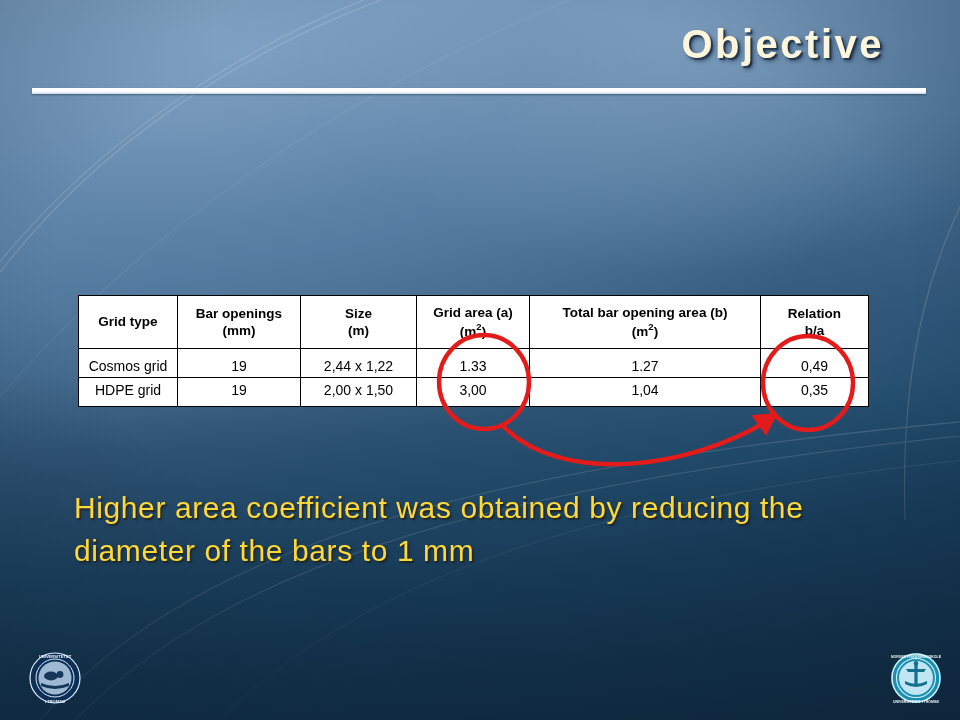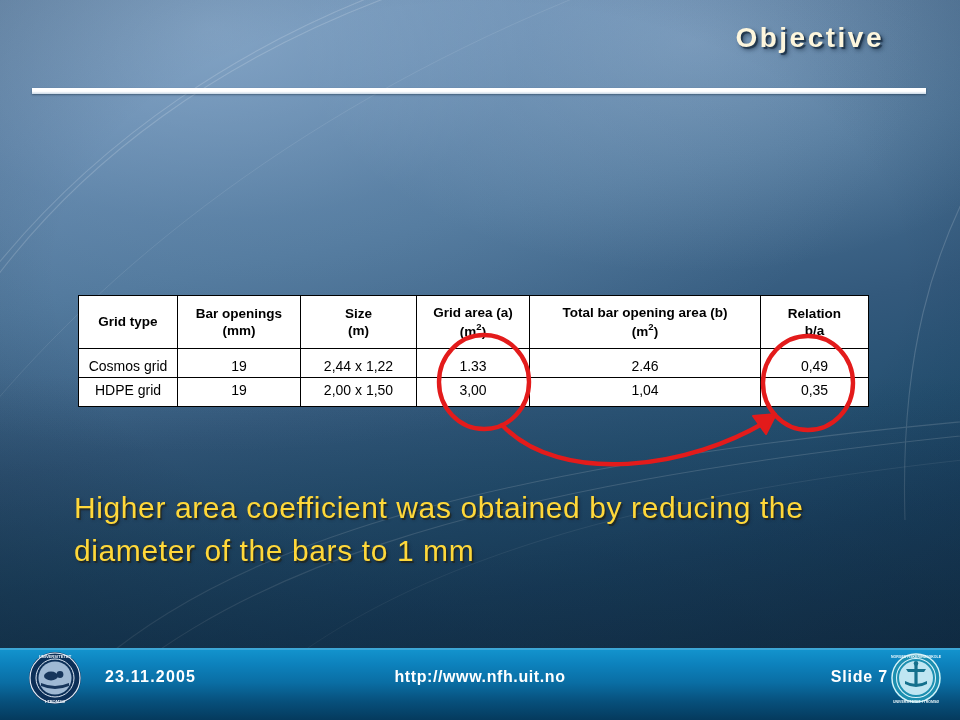--- a/index.html
+++ b/index.html
@@ -36,21 +36,21 @@
       radial-gradient(ellipse 92% 78% at 50% 38%, rgba(0,0,0,0) 48%, rgba(6,24,42,0.34) 100%);
   }
 
   
   .title {
     position: absolute;
     left: 0;
     top: 22px;
     width: 884px;
     text-align: right;
-    font-size: 28px;
+    font-size: 40px;
     font-weight: bold;
     letter-spacing: 2.5px;
     color: #fdf6dd;
     text-shadow: 2px 2px 1px rgba(20,40,60,0.75), 3px 3px 4px rgba(10,25,45,0.55);
   }
   .title-rule {
     position: absolute;
     left: 32px;
     top: 88px;
     width: 894px;
@@ -249,21 +249,21 @@
             <div>b/a</div>
           </th>
         </tr>
       </thead>
       <tbody>
         <tr class="first-data">
           <td>Cosmos grid</td>
           <td>19</td>
           <td>2,44 x 1,22</td>
           <td>1.33</td>
-          <td>2.46</td>
+          <td>1.27</td>
           <td>0,49</td>
         </tr>
         <tr class="last-data">
           <td>HDPE grid</td>
           <td>19</td>
           <td>2,00 x 1,50</td>
           <td>3,00</td>
           <td>1,04</td>
           <td>0,35</td>
         </tr>
@@ -273,25 +273,20 @@
 
   <svg class="annot" viewBox="0 0 960 720">
     <ellipse cx="484" cy="382" rx="45" ry="47" fill="none" stroke="#e31b1b" stroke-width="4.4"></ellipse>
     <ellipse cx="808" cy="383" rx="45" ry="47" fill="none" stroke="#e31b1b" stroke-width="4.4"></ellipse>
     <path d="M 502 425 C 560 486, 690 470, 772 418" fill="none" stroke="#e31b1b" stroke-width="4.4" stroke-linecap="round"></path>
     <path d="M 753 416 L 776 414 L 766 434 Z" fill="#e31b1b" stroke="#e31b1b" stroke-width="2" stroke-linejoin="round"></path>
   </svg>
 
   <div class="conclusion">Higher area coefficient was obtained by reducing the diameter of the bars to 1 mm</div>
 
-  <div class="footer">
-    <div class="footer-date">23.11.2005</div>
-    <div class="footer-url">http://www.nfh.uit.no</div>
-    <div class="footer-slide">Slide 7</div>
-  </div>
 
   <svg class="logo-left" viewBox="0 0 56 56">
     <circle cx="28" cy="28" r="26" fill="#0c2f57"></circle>
     <circle cx="28" cy="28" r="25" fill="none" stroke="#dfeaf6" stroke-width="1.2"></circle>
     <circle cx="28" cy="28" r="19" fill="none" stroke="#dfeaf6" stroke-width="1"></circle>
     <circle cx="28" cy="28" r="16.5" fill="#9fb9d4"></circle>
     <ellipse cx="24" cy="26" rx="7" ry="4.4" fill="#17365c"></ellipse>
     <circle cx="33" cy="24.5" r="3.4" fill="#17365c"></circle>
     <path d="M 14 33 Q 28 39 42 33 L 42 36 Q 28 42 14 36 Z" fill="#17365c"></path>
     <g fill="#eef5fc" font-family="'Liberation Sans', sans-serif" font-size="4.1" font-weight="bold">

